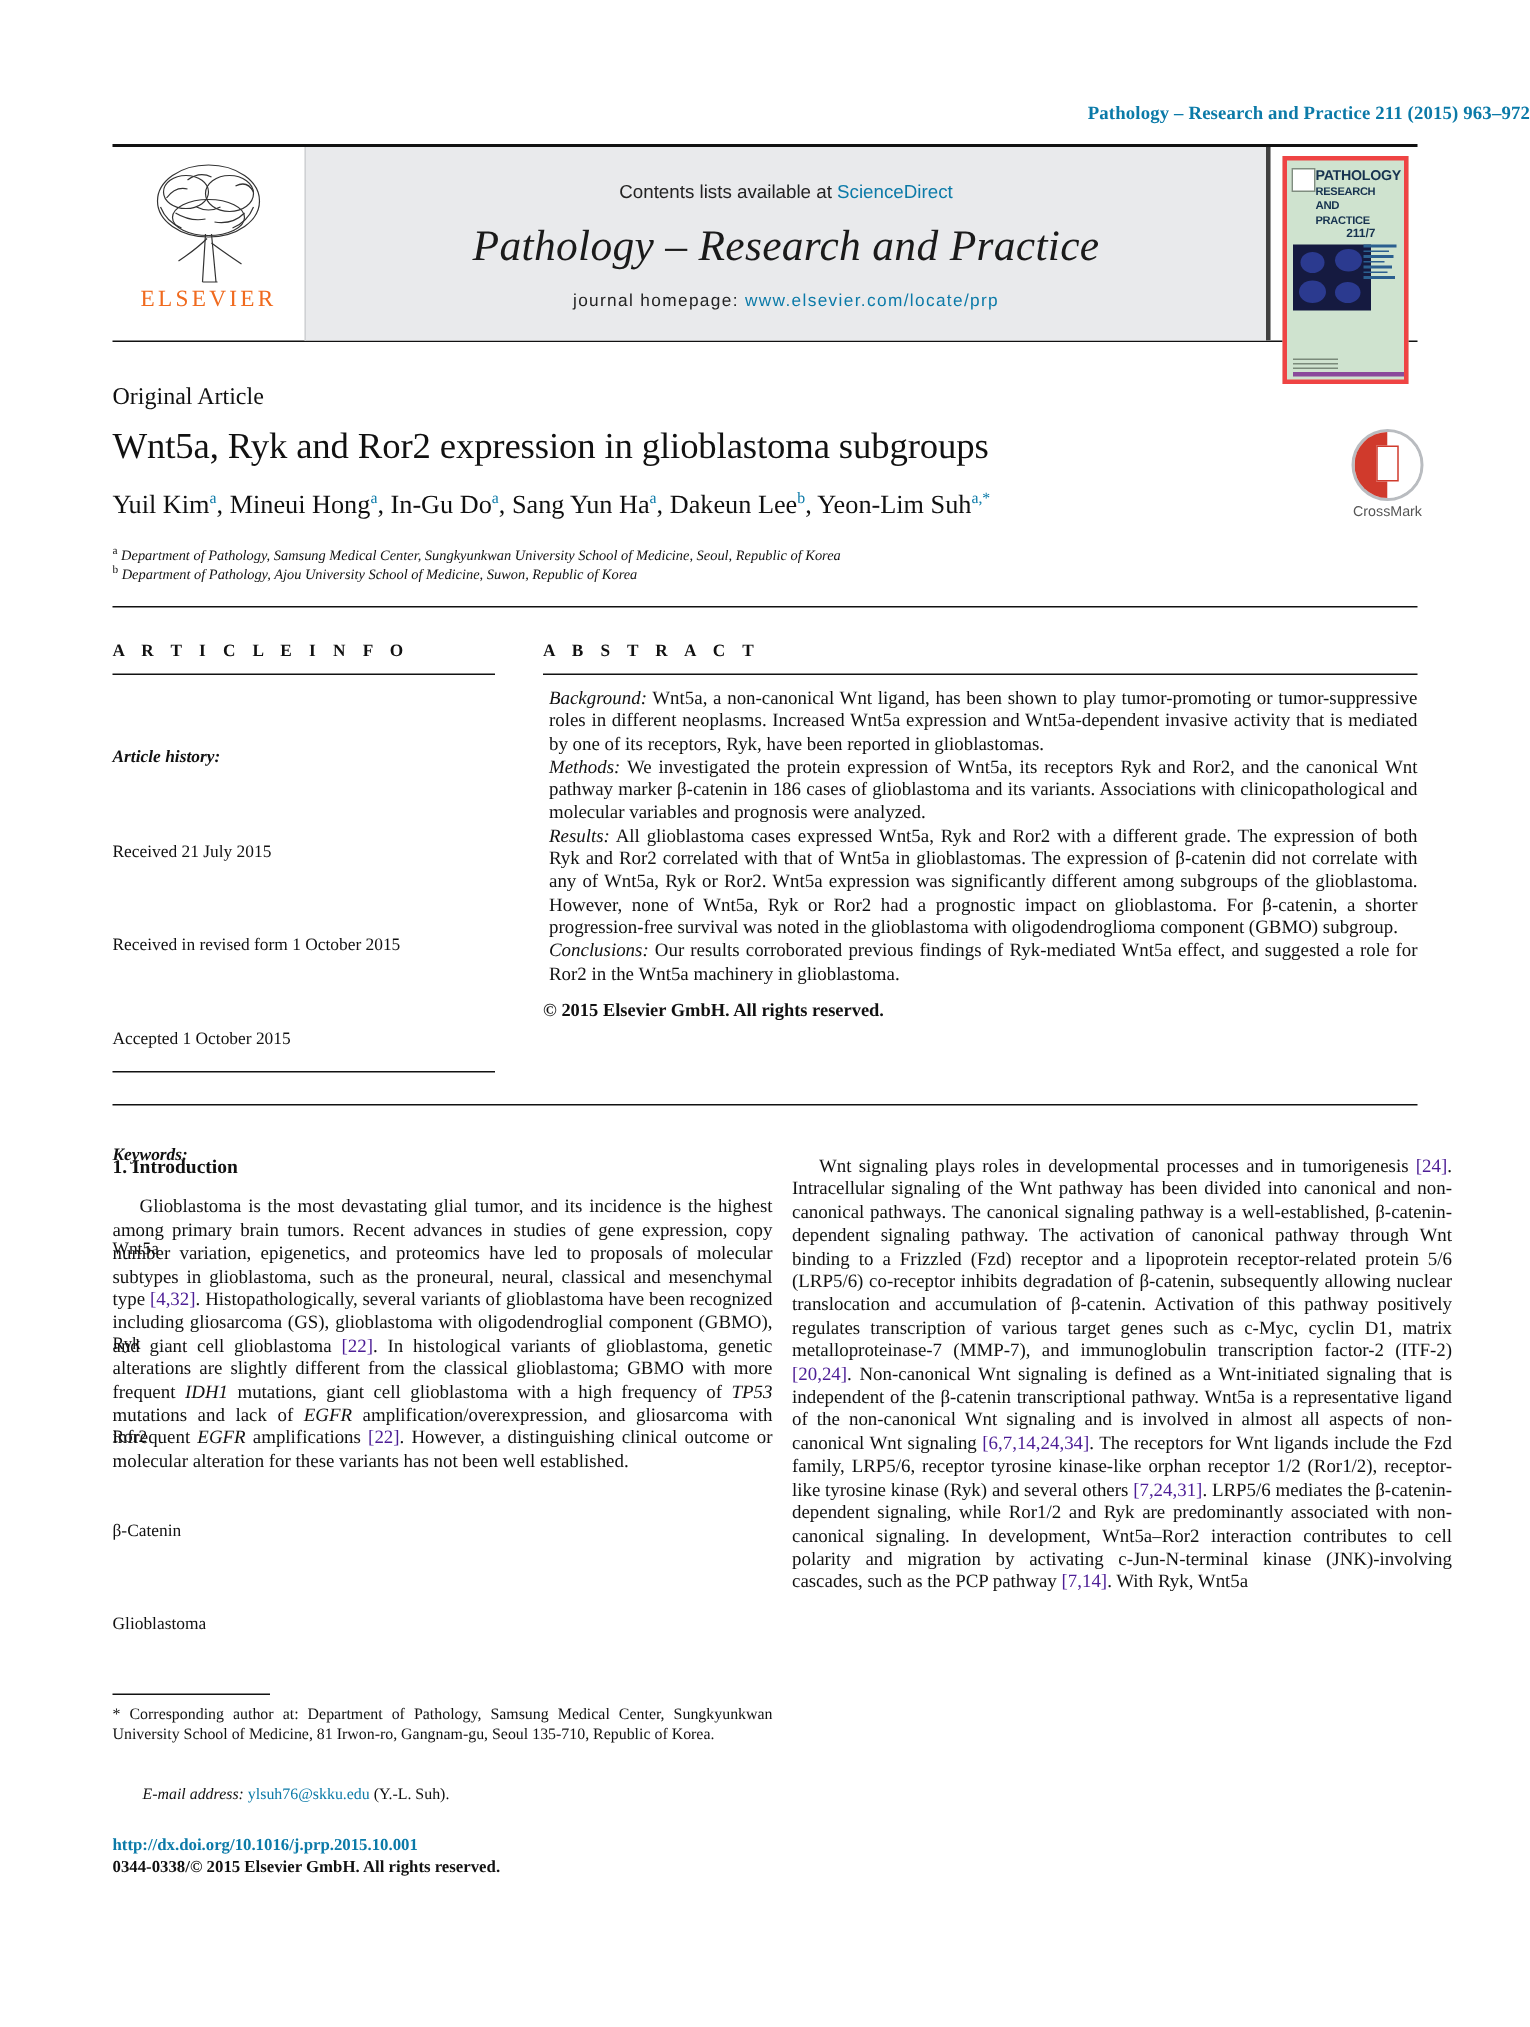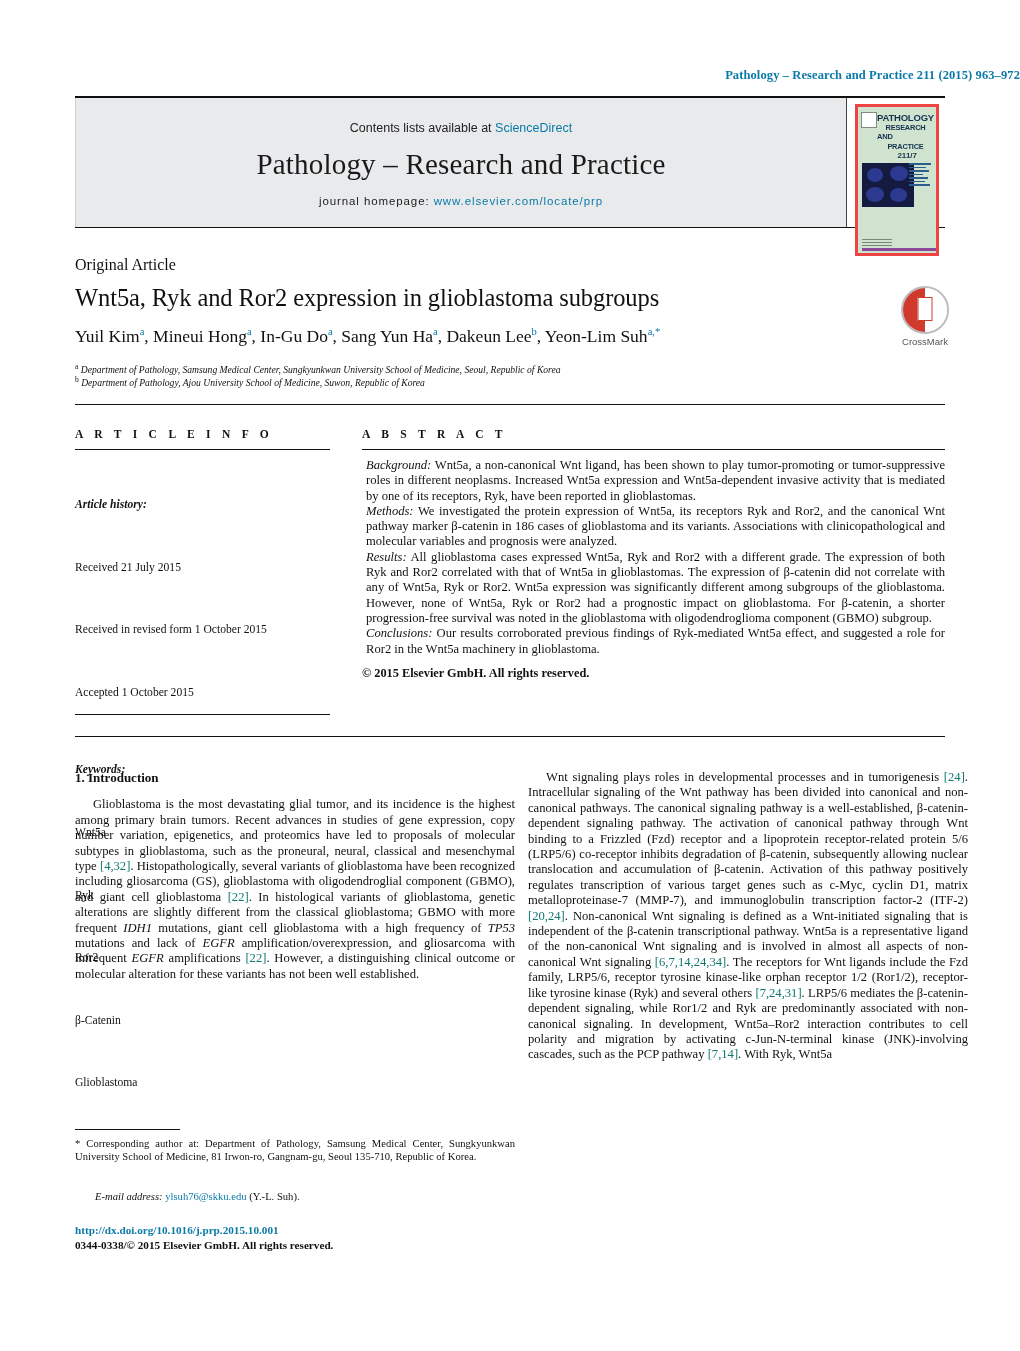--- a/index.html
+++ b/index.html
@@ -16,21 +16,21 @@
     width: 1020px;
     height: 1351px;
     margin: 0 auto;
     background: #ffffff;
     overflow: hidden;
   }
   a, .link {
     color: #0b7aa8;
     text-decoration: none;
   }
-  .cite { color: #0f766e; }
+  .cite { color: #4c1d95; }
 
   
   .running-head {
     position: absolute;
     top: 68px;
     left: 0;
     width: 1020px;
     text-align: right;
     font-size: 12.5px;
     color: #0b7aa8;
@@ -68,38 +68,39 @@
     font-size: 15.5px;
     letter-spacing: 2.2px;
     color: #f06a1e;
     font-weight: normal;
     margin-top: 1px;
   }
   .journal-band {
     flex: 1 1 auto;
     background: #e9eaec;
     border-left: 1px solid #cfd1d4;
-    border-right: 1px solid #404040;
+    border-right: 3px solid #404040;
     display: flex;
     flex-direction: column;
     justify-content: center;
     align-items: center;
     box-sizing: border-box;
   }
   .contents-line {
     font-family: "Liberation Sans", sans-serif;
     font-size: 12.5px;
     color: #222;
     margin-top: 4px;
   }
   .journal-name {
     font-size: 29px;
     color: #1a1a1a;
     margin: 13px 0 14px 0;
     letter-spacing: 0.2px;
+    font-style: italic;
   }
   .homepage-line {
     font-family: "Liberation Sans", sans-serif;
     font-size: 11.5px;
     letter-spacing: 0.9px;
     color: #222;
     margin-bottom: 1px;
   }
   .cover-thumb {
     flex: 0 0 98px;
@@ -119,21 +120,21 @@
   .cover-title {
     position: absolute;
     left: 19px; top: 6px;
     font-family: "Liberation Sans", sans-serif;
     font-weight: bold;
     font-size: 9.5px;
     line-height: 9.5px;
     color: #16324f;
     letter-spacing: -0.2px;
   }
-  .cover-title .t2 { font-size: 7.4px; text-align: center; }
+  .cover-title .t2 { font-size: 7.4px; }
   .cover-title .t3 { font-size: 7.6px; }
   .cover-elsev {
     position: absolute; left: 3px; top: 5px;
     width: 14px; height: 14px;
     background: #ffffff;
     border: 1px solid #7f8d7f;
   }
   .cover-issue {
     position: absolute; right: 19px; top: 44px;
     font-family: "Liberation Sans", sans-serif;
@@ -313,20 +314,37 @@
 </head>
 <body>
 
 <div class="page">
 
   <div class="running-head">Pathology – Research and Practice 211 (2015) 963–972</div>
 
   <div class="masthead">
     <div class="masthead-inner">
 
+      <div class="elsevier-logo">
+        <svg class="tree-svg" width="96" height="86" viewBox="0 0 96 86">
+          <g stroke="#333" stroke-width="0.8" fill="none">
+            <ellipse cx="48" cy="30" rx="34" ry="24"></ellipse>
+            <ellipse cx="33" cy="24" rx="15" ry="11"></ellipse>
+            <ellipse cx="62" cy="25" rx="16" ry="12"></ellipse>
+            <ellipse cx="48" cy="41" rx="24" ry="12"></ellipse>
+            <path d="M46 52 L44 84 M50 52 L53 84 M44 84 L54 84"></path>
+            <path d="M47 55 C40 62 34 66 28 70 M50 58 C58 64 64 68 70 72"></path>
+            <path d="M20 28 q6 -8 14 -6 M66 20 q8 -4 12 4"></path>
+            <path d="M26 38 q10 6 20 4 M52 44 q12 2 20 -6"></path>
+            <path d="M34 16 q8 -6 16 -2 M40 34 q8 4 16 0"></path>
+            <path d="M16 34 q4 10 14 14 M78 34 q-4 10 -14 14"></path>
+          </g>
+        </svg>
+        <div class="elsevier-word">ELSEVIER</div>
+      </div>
 
       <div class="journal-band">
         <div class="contents-line">
           <span>Contents lists available at </span><span class="link">ScienceDirect</span>
         </div>
         <div class="journal-name">Pathology – Research and Practice</div>
         <div class="homepage-line">
           <span>journal homepage: </span><span class="link">www.elsevier.com/locate/prp</span>
         </div>
       </div>

